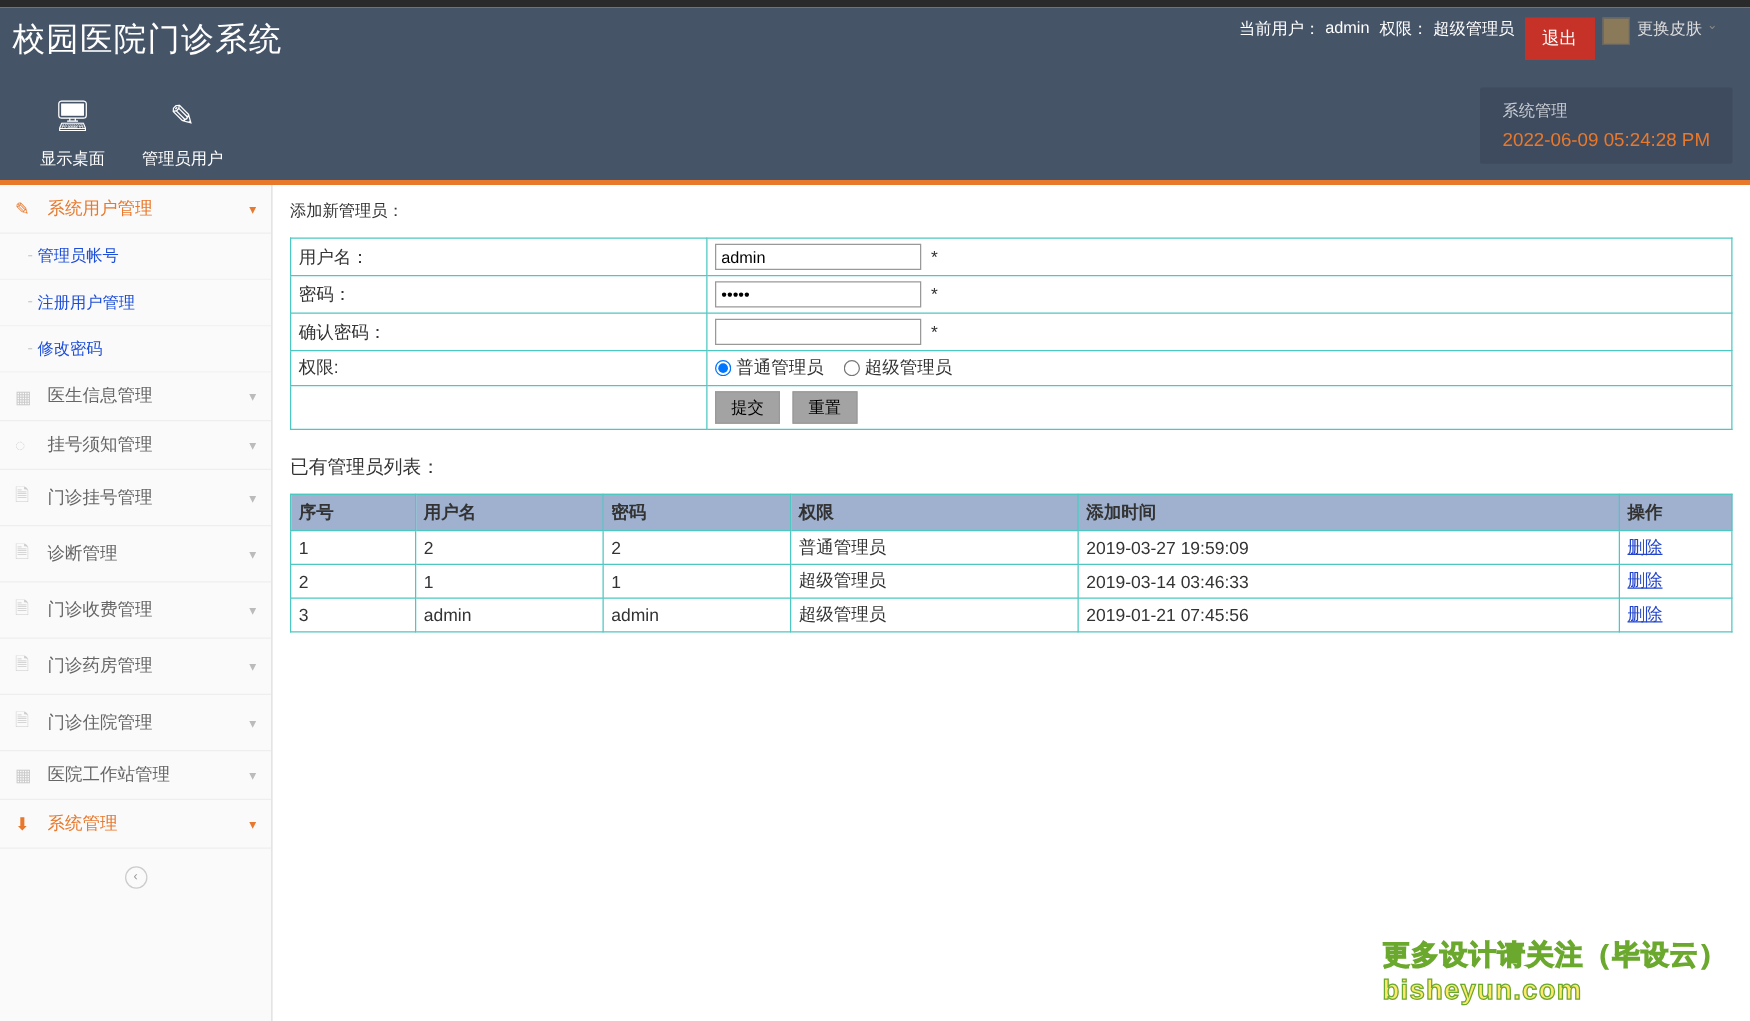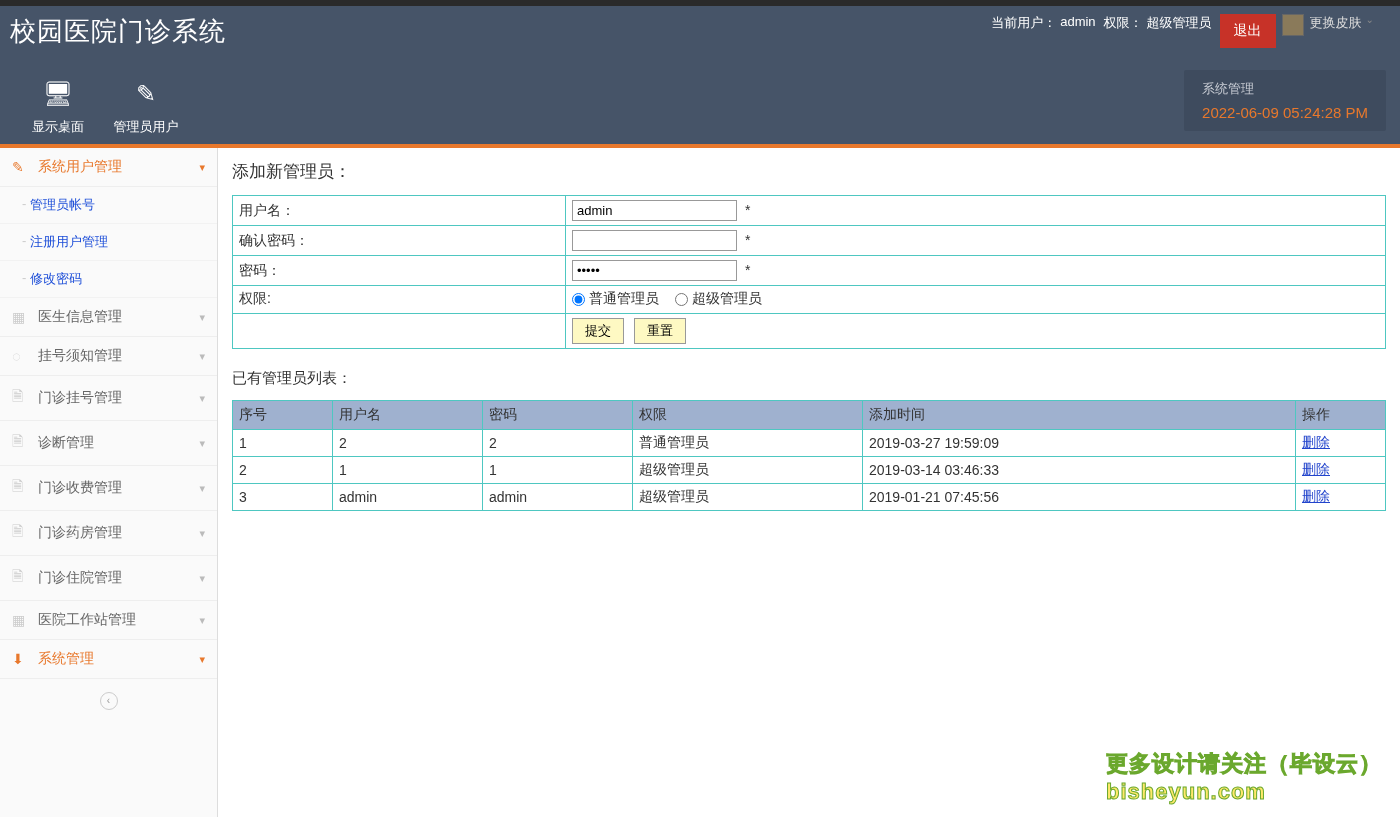--- a/index.html
+++ b/index.html
@@ -28,32 +28,32 @@
 .side-item.active{color:#e8782c}
 .side-icon{width:20px;font-size:14px;color:#ccc;margin-right:6px}
 .side-item.active .side-icon{color:#e8782c}
 .side-chev{position:absolute;right:12px;color:#bbb;font-size:11px}
 .side-item.active .side-chev{color:#e8782c}
 .side-sub{padding:9px 12px 9px 30px;color:#1d4ed8;font-size:13px;border-bottom:1px solid #f2f2f2;cursor:pointer;position:relative}
 .side-sub::before{content:"-";position:absolute;left:22px;color:#ccc}
 .collapse-bar{text-align:center;padding:12px 0}
 .collapse-btn{width:18px;height:18px;border:1px solid #ccc;border-radius:50%;display:inline-flex;align-items:center;justify-content:center;font-size:10px;color:#999;cursor:pointer}
 .content{flex:1;padding:12px 14px;overflow-y:auto}
-.sec-title{font-size:17px;color:#333;margin-bottom:12px}
+.sec-title{font-size:13px;color:#333;margin-bottom:12px}
 .form-tbl{width:100%;border-collapse:collapse}
 .form-tbl td{border:1px solid #4ec7c1;padding:4px 6px;font-size:14px;vertical-align:middle}
 .form-tbl .lbl{width:333px}
 .form-tbl input[type=text],.form-tbl input[type=password]{border:1px solid #999;padding:2px 4px;width:165px;font-size:13px}
 .req{margin-left:4px}
 .radio-wrap{display:inline-flex;align-items:center;margin-right:12px}
 .radio-wrap input{margin-right:4px}
-.btn{border:1px solid #999;background:#fef9c3;padding:3px 12px;font-size:13px;cursor:pointer;margin-right:6px}
+.btn{border:1px solid #999;background:#a3a3a3;padding:3px 12px;font-size:13px;cursor:pointer;margin-right:6px}
 .list-title{font-size:15px;margin:20px 0 12px}
 .data-tbl{width:100%;border-collapse:collapse}
-.data-tbl th{background:#9fb1cf;border:1px solid #4ec7c1;padding:5px 6px;text-align:left;font-weight:400;font-size:14px}
+.data-tbl th{background:#9fb1cf;border:1px solid #4ec7c1;padding:5px 6px;text-align:left;font-weight:700;font-size:14px}
 .data-tbl td{border:1px solid #4ec7c1;padding:4px 6px;font-size:14px}
 .del-link{color:#2244cc;text-decoration:underline;cursor:pointer}
 .watermark{position:fixed;bottom:12px;right:18px;text-align:left;pointer-events:none}
 .wm-line{font-size:22px;font-weight:bold;color:#ffe96a;-webkit-text-stroke:1px #6aa82e;letter-spacing:1px}
 </style>
 </head>
 <body>
 
 <div class="top-dark"></div>
 
@@ -155,30 +155,30 @@
     <table class="form-tbl">
       <tbody>
           <tr>
         <td class="lbl">用户名：</td>
         <td>
           <input type="text" value="admin" style="">
           <span class="req">*</span>
         </td>
       </tr>
       <tr>
+        <td class="lbl">密码：</td>
+        <td>
+          <input type="password" value="aaaaa" style="">
+          <span class="req">*</span>
+        </td>
+      </tr>
+      <tr>
         <td class="lbl">确认密码：</td>
         <td>
           <input type="password" style="">
-          <span class="req">*</span>
-        </td>
-      </tr>
-      <tr>
-        <td class="lbl">密码：</td>
-        <td>
-          <input type="password" value="aaaaa" style="">
           <span class="req">*</span>
         </td>
       </tr>
       <tr>
         <td class="lbl">权限:</td>
         <td>
           <label class="radio-wrap">
             <input type="radio" name="perm" checked="" style="">
             <span>普通管理员</span>
           </label>

